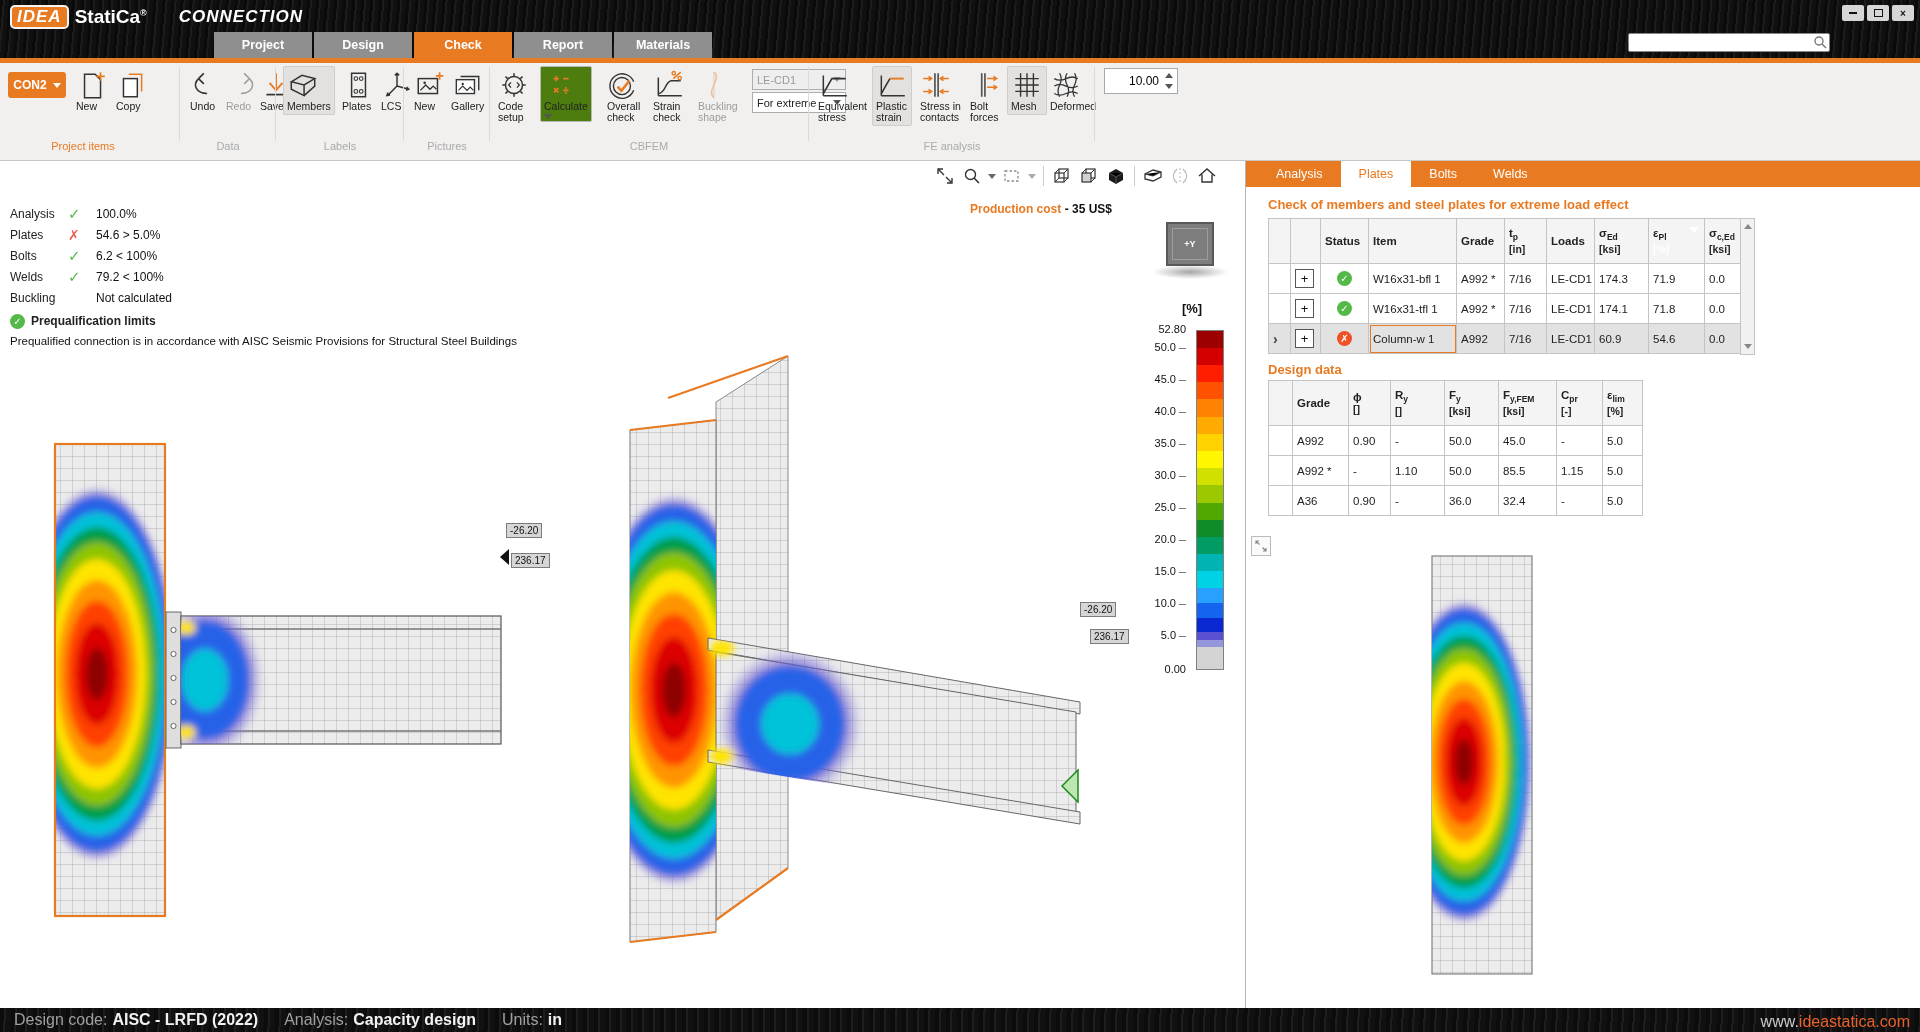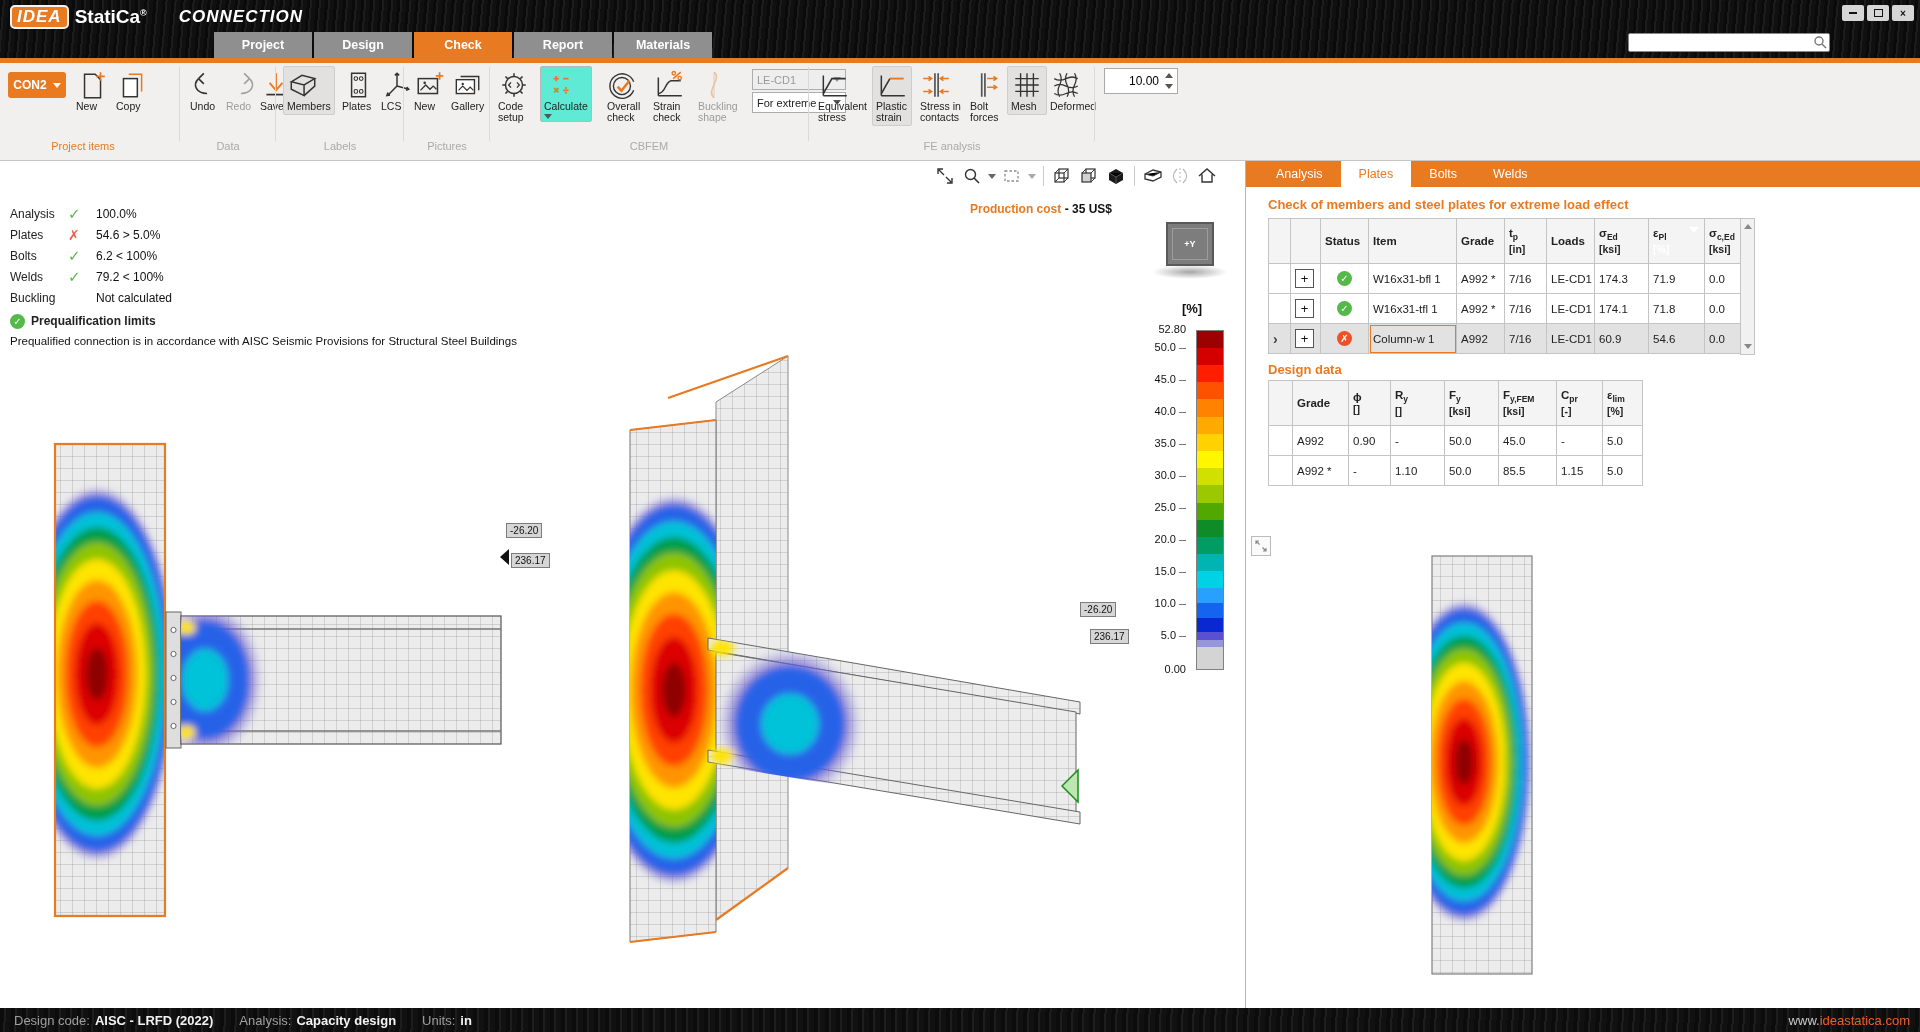--- a/index.html
+++ b/index.html
@@ -31,21 +31,21 @@
   #searchbox input{position:absolute;left:2px;top:0;width:178px;height:15px;border:0;outline:none;font-size:11px;}
   #searchicon{position:absolute;right:2px;top:1px;}
   #infobtn{position:absolute;right:8px;top:67px;width:18px;height:18px;background:#e87a22;color:#fff;
     border-radius:2px;display:flex;align-items:center;justify-content:center;font-weight:bold;font-size:12px;font-style:italic;}
   
   #ribbon{position:absolute;left:0;top:63px;width:1920px;height:97px;background:#f1f0ef;border-bottom:1px solid #c9c7c5;}
   .rbtn{position:absolute;top:3px;display:flex;flex-direction:column;align-items:flex-start;
     font-size:10.5px;line-height:11px;color:#222;text-align:center;padding:2px 3px;border:1px solid transparent;border-radius:2px;}
   .rbtn .ic{width:32px;height:32px;}
   .rbtn.pressed{background:#e3e1df;border-color:#cfcdca;}
-  .rbtn.framed{border-color:#b9b7b5;background:#5eead4;}
+  .rbtn.framed{border-color:#b9b7b5;background:#4d7c0f;}
   .rbtn.disabled{opacity:.42;}
   .grp{position:absolute;top:77px;font-size:11px;color:#aaa;text-align:center;}
   .grp.orange{color:#e87a22;}
   .vline{position:absolute;top:4px;height:74px;width:1px;background:#dcdad8;}
   #conbtn{position:absolute;left:8px;top:9px;width:58px;height:26px;background:#e87a22;color:#fff;border-radius:3px;
     font-weight:bold;font-size:12px;display:flex;align-items:center;justify-content:center;gap:6px;}
   .tri-dn{width:0;height:0;border-left:4px solid transparent;border-right:4px solid transparent;border-top:5px solid currentColor;display:inline-block;}
   .tri-up{width:0;height:0;border-left:4px solid transparent;border-right:4px solid transparent;border-bottom:5px solid currentColor;display:inline-block;}
   .ddl{position:absolute;width:84px;height:19px;background:#fff;border:1px solid #adadad;font-size:11px;
     display:flex;align-items:center;padding:0 4px;justify-content:space-between;}
@@ -109,21 +109,21 @@
   tr.selrow td{background:#e2e2e2;}
   td.selitem{outline:1.5px solid #e87a22;outline-offset:-2px;}
   .plusbox{width:17px;height:17px;border:1px solid #555;background:#fff;display:inline-flex;align-items:center;
     justify-content:center;font-size:13px;line-height:13px;color:#111;}
   .chev{color:#444;font-size:14px;font-weight:bold;}
   #miniexpand{position:absolute;left:5px;top:375px;width:18px;height:18px;border:1px solid #bbb;background:#fafafa;
     display:flex;align-items:center;justify-content:center;}
   
   #statusbar{position:absolute;left:0;top:1008px;width:1920px;height:24px;
     background:repeating-linear-gradient(92deg,#0c0c0c 0 4px,#1e1e1e 4px 6px,#111 6px 11px);
-    display:flex;align-items:center;font-size:13px;}
+    display:flex;align-items:center;font-size:16px;}
   #statusbar .lbl{color:#9f9f9f;margin-left:14px;margin-right:5px;}
   #statusbar .val{color:#f2f2f2;font-weight:bold;}
   #weburl{position:absolute;right:10px;top:5px;}
   #weburl .p{color:#c9c9c9;padding-left:12px;} #weburl .o{color:#e8622a;}
 </style>
 </head>
 <body>
 
 <div id="app">
 
@@ -703,20 +703,30 @@
       <tr>
         <td></td>
         <td>A992 *</td>
         <td>-</td>
         <td>1.10</td>
         <td>50.0</td>
         <td>85.5</td>
         <td>1.15</td>
         <td>5.0</td>
       </tr>
+      <tr>
+        <td></td>
+        <td>A36</td>
+        <td>0.90</td>
+        <td>-</td>
+        <td>36.0</td>
+        <td>32.4</td>
+        <td>-</td>
+        <td>5.0</td>
+      </tr>
     </tbody>
       </table>
 
     <div id="miniexpand">
       <svg width="12" height="12" viewBox="0 0 12 12">
           <path d="M1 4 V1 h3 M11 8 v3 H8 M1.5 1.5 l3 3 M10.5 10.5 l-3 -3" fill="none" stroke="#888" stroke-width="1.2"></path>
         </svg>
     </div>
 
     <svg class="abs" style="left:150px;top:380px" width="524px" height="460" viewBox="1396 541 524 460">

